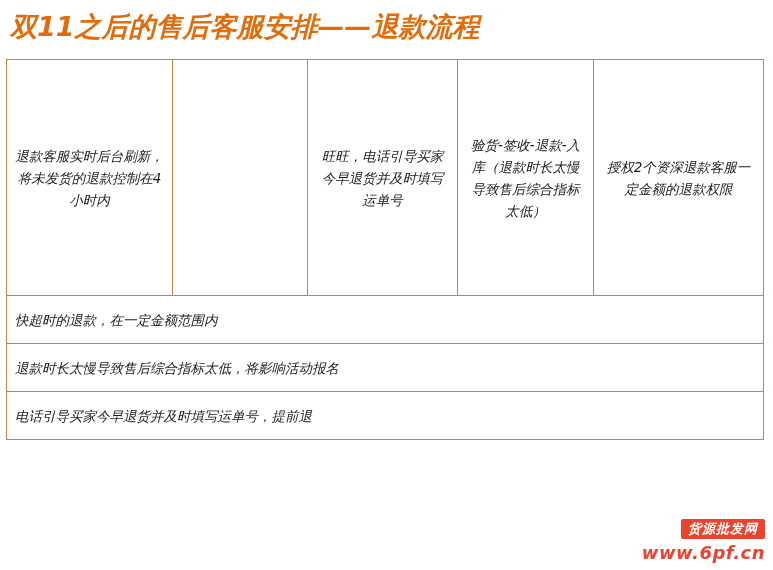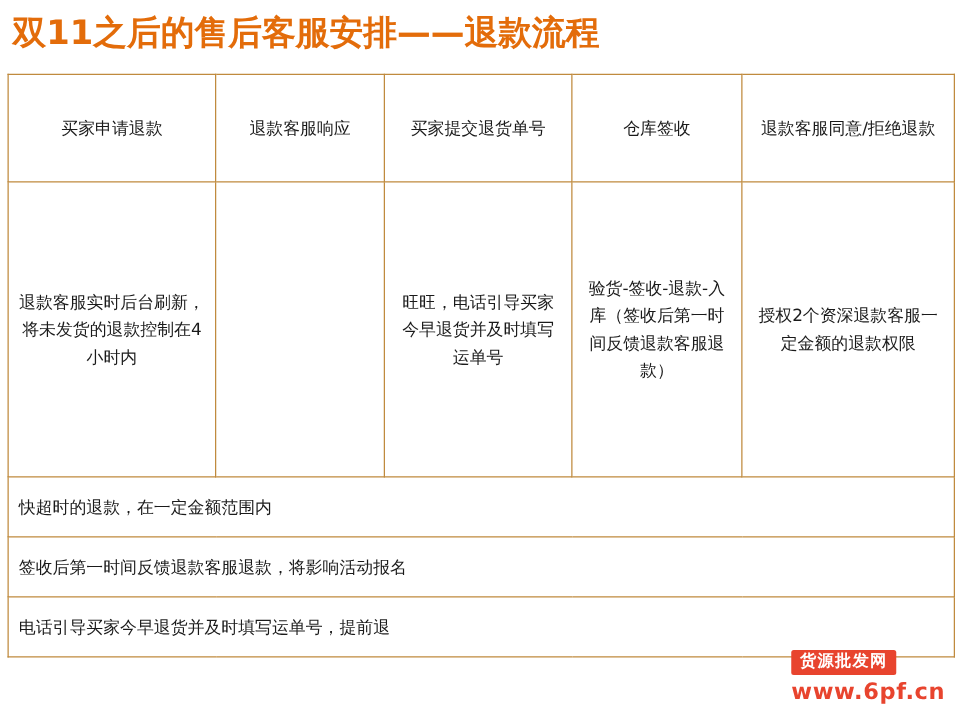--- a/index.html
+++ b/index.html
@@ -12,20 +12,21 @@
     background: #ffffff;
     font-family: "DejaVu Sans", "Liberation Sans", sans-serif;
     overflow: hidden;
     position: relative;
   }
   .page {
     position: relative;
     width: 773px;
     height: 570px;
     box-sizing: border-box;
+    font-style: italic;
   }
   .title {
     position: absolute;
     left: 10px;
     top: 10px;
     font-size: 27px;
     font-weight: bold;
     color: #E36C0A;
     letter-spacing: 0px;
     white-space: nowrap;
@@ -74,21 +75,21 @@
   .c3 { width: 150px; }
   .c4 { width: 136px; }
   .c5 { width: 170px; }
 
   .watermark {
     position: absolute;
     right: 8px;
     bottom: 6px;
     width: 132px;
     height: 46px;
-    text-align: left;
+    text-align: right;
     pointer-events: none;
   }
   .wm-top {
     display: inline-block;
     background: #E8442E;
     color: #ffffff;
     font-size: 13px;
     font-weight: bold;
     padding: 2px 7px;
     border-radius: 2px;
@@ -115,62 +116,45 @@
   <div class="table-wrap">
     <table class="main">
       <colgroup>
         <col class="c1">
           <col class="c2">
           <col class="c3">
           <col class="c4">
           <col class="c5">
       </colgroup>
       <tbody>
-        <tr class="header-row">
-          <td>
-              <span class="cell-text">买家申请退款</span>
-            </td>
-          <td>
-              <span class="cell-text">退款客服响应</span>
-            </td>
-          <td>
-              <span class="cell-text">买家提交退货单号</span>
-            </td>
-          <td>
-              <span class="cell-text">仓库签收</span>
-            </td>
-          <td>
-              <span class="cell-text">退款客服同意/拒绝退款</span>
-            </td>
-        </tr>
         <tr class="body-row">
           <td>
               <span class="cell-text">退款客服实时后台刷新，将未发货的退款控制在4小时内</span>
             </td>
           <td>
               <span class="cell-text"></span>
             </td>
           <td>
               <span class="cell-text">旺旺，电话引导买家今早退货并及时填写运单号</span>
             </td>
           <td>
-              <span class="cell-text">验货-签收-退款-入库（签收后第一时间反馈退款客服退款）</span>
+              <span class="cell-text">验货-签收-退款-入库（退款时长太慢导致售后综合指标太低）</span>
             </td>
           <td>
               <span class="cell-text">授权2个资深退款客服一定金额的退款权限</span>
             </td>
         </tr>
         <tr class="note-row">
           <td colspan="5">
               <span class="cell-text">快超时的退款，在一定金额范围内</span>
             </td>
         </tr>
         <tr class="note-row">
           <td colspan="5">
-              <span class="cell-text">签收后第一时间反馈退款客服退款，将影响活动报名</span>
+              <span class="cell-text">退款时长太慢导致售后综合指标太低，将影响活动报名</span>
             </td>
         </tr>
         <tr class="note-row">
           <td colspan="5">
               <span class="cell-text">电话引导买家今早退货并及时填写运单号，提前退</span>
             </td>
         </tr>
       </tbody>
     </table>
   </div>

